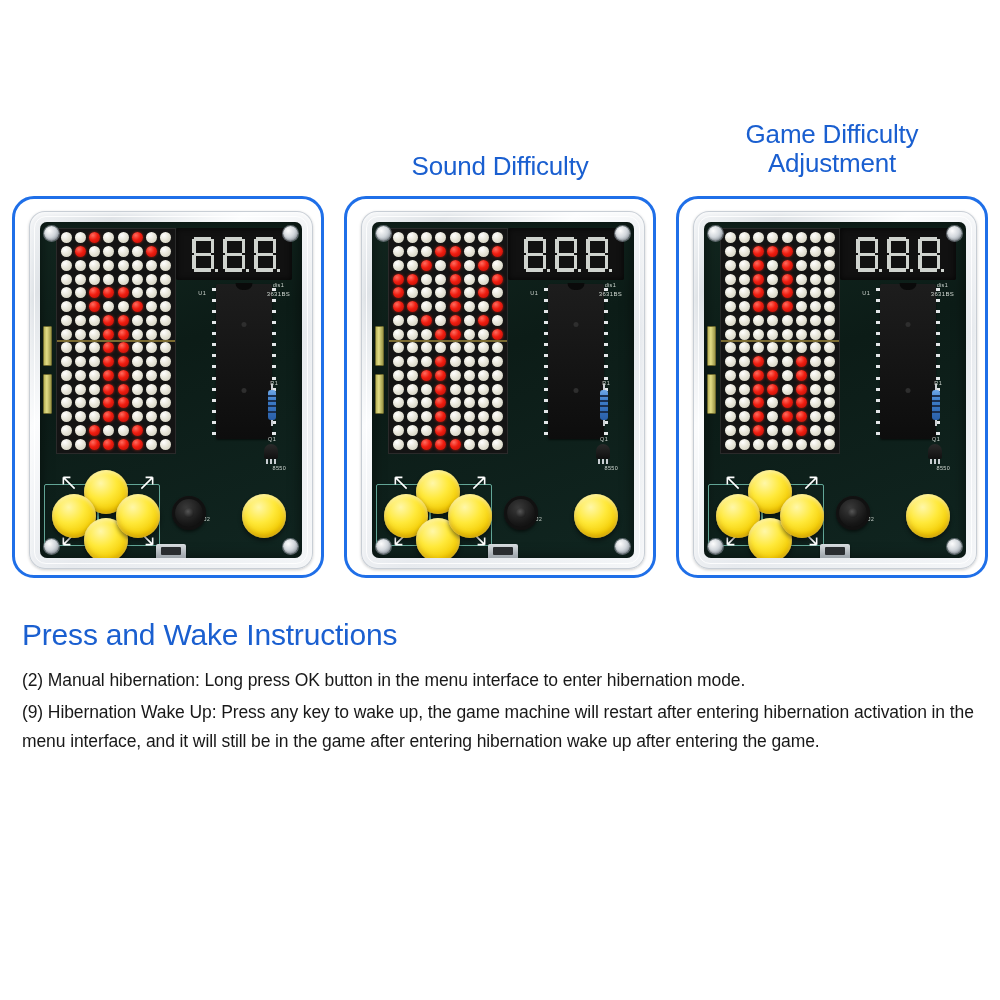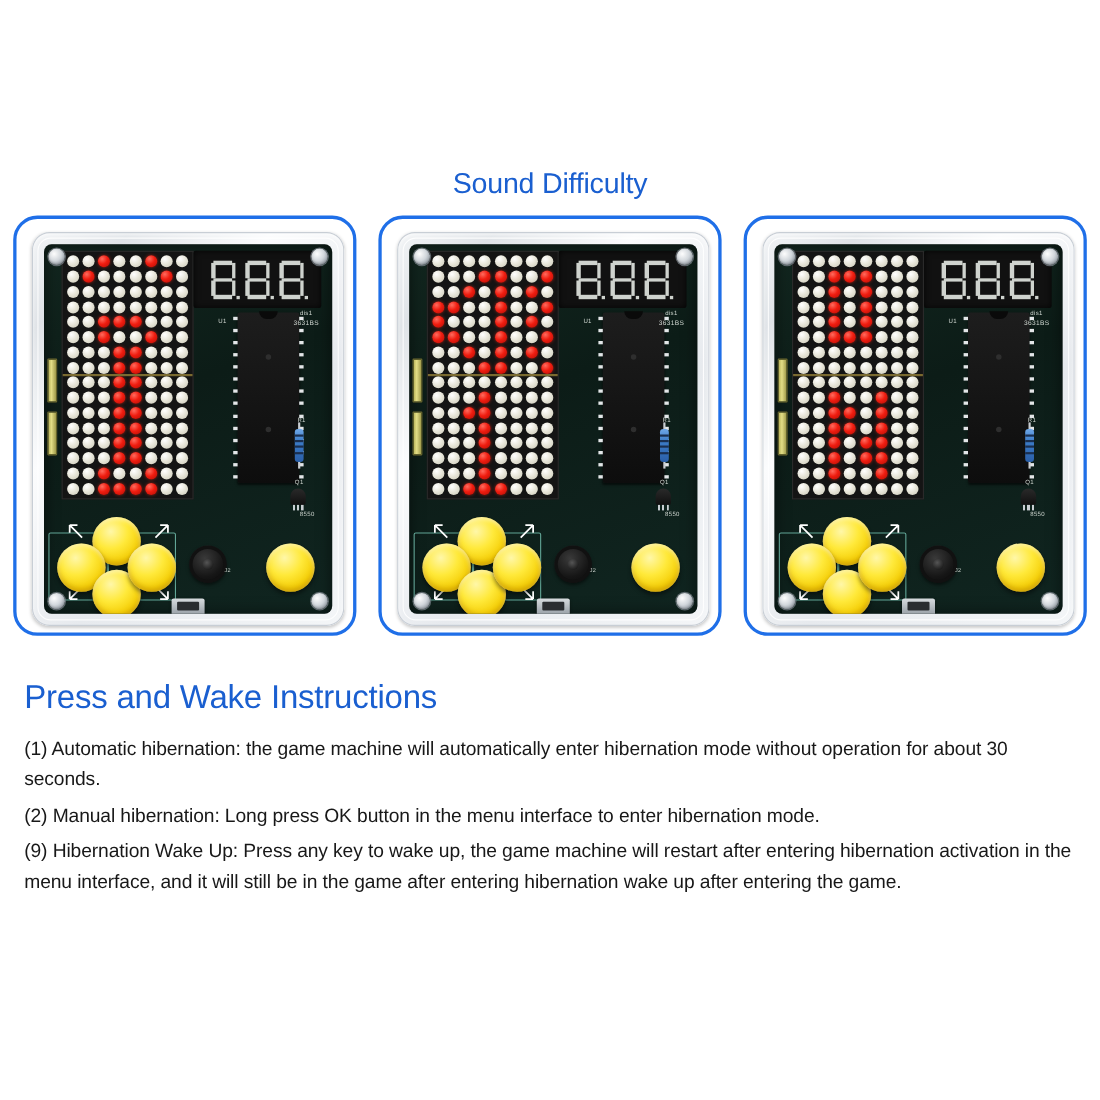--- a/index.html
+++ b/index.html
@@ -1300,20 +1300,22 @@
 
           <div class="buzzer"></div>
 
           <span class="lbl lbl-j2">J2</span>
           <div class="usb"></div>
         </div>
       </div>
     </div>
       </div>
       <div class="panel panel-2">
+    <div class="panel-title">Game Difficulty
+Adjustment</div>
     <div class="device-frame">
       <div class="case">
         <div class="pcb">
 
           <span class="screw tl"></span>
           <span class="screw tr"></span>
           <span class="screw bl"></span>
           <span class="screw br"></span>
 
           <span class="strip s1"></span>
@@ -1828,18 +1830,17 @@
           <span class="lbl lbl-j2">J2</span>
           <div class="usb"></div>
         </div>
       </div>
     </div>
       </div>
     </div>
 
   <div class="instructions">
     <div class="inst-title">Press and Wake Instructions</div>
-    <div class="inst-p">(1) Automatic hibernation: the game machine will automatically enter hibernation mode without operation for about 30 seconds.</div>
     <div class="inst-p">(2) Manual hibernation: Long press OK button in the menu interface to enter hibernation mode.</div>
     <div class="inst-p">(9) Hibernation Wake Up: Press any key to wake up, the game machine will restart after entering hibernation activation in the menu interface, and it will still be in the game after entering hibernation wake up after entering the game.</div>
   </div>
 
 </div>
 
 </body></html>

